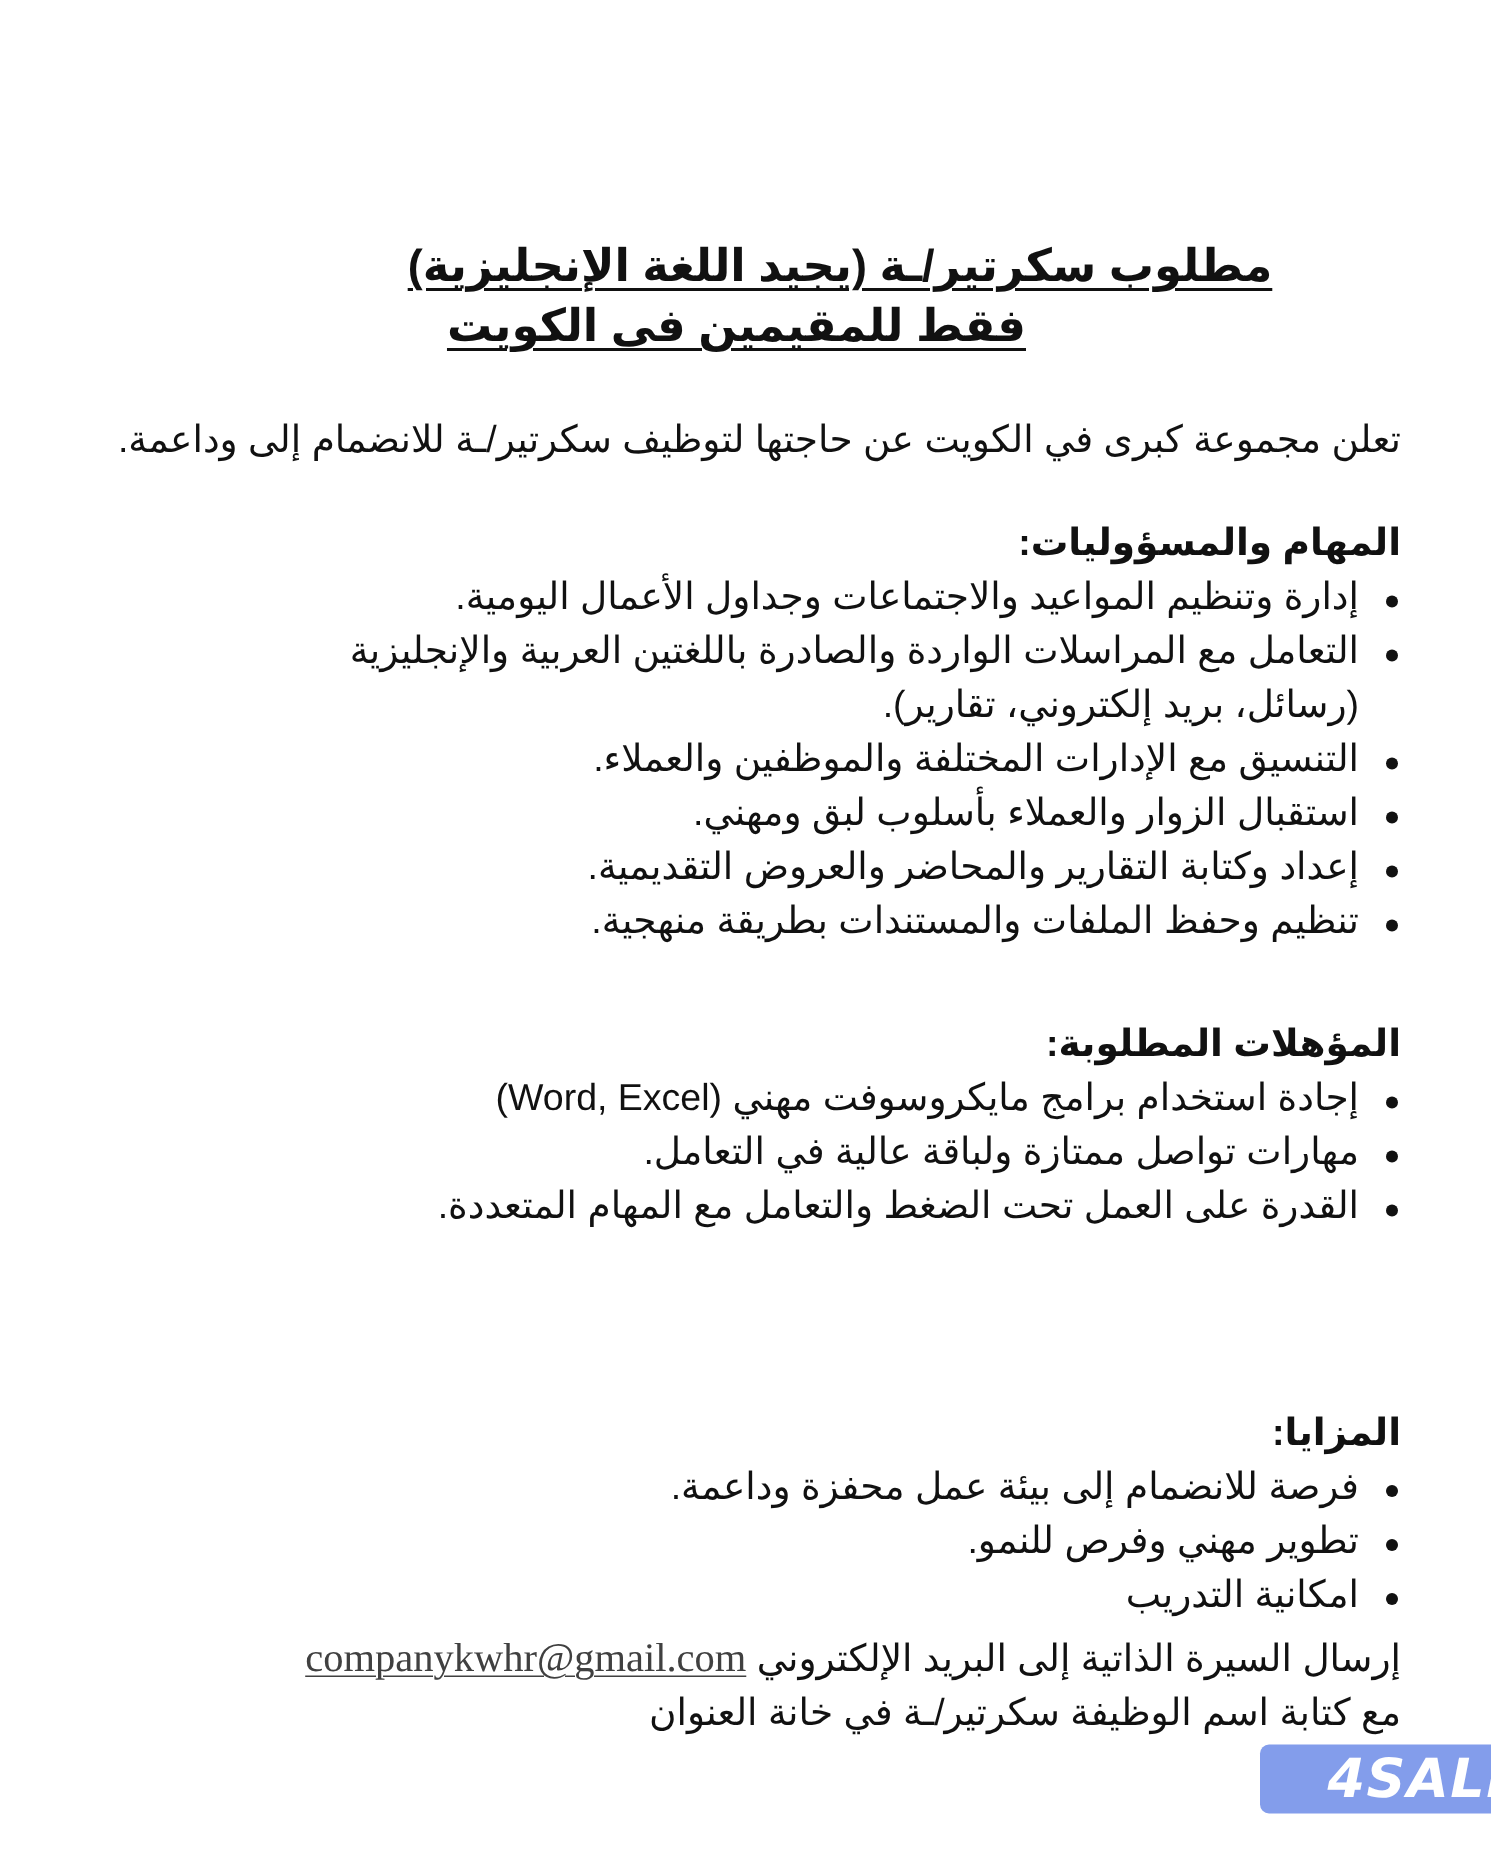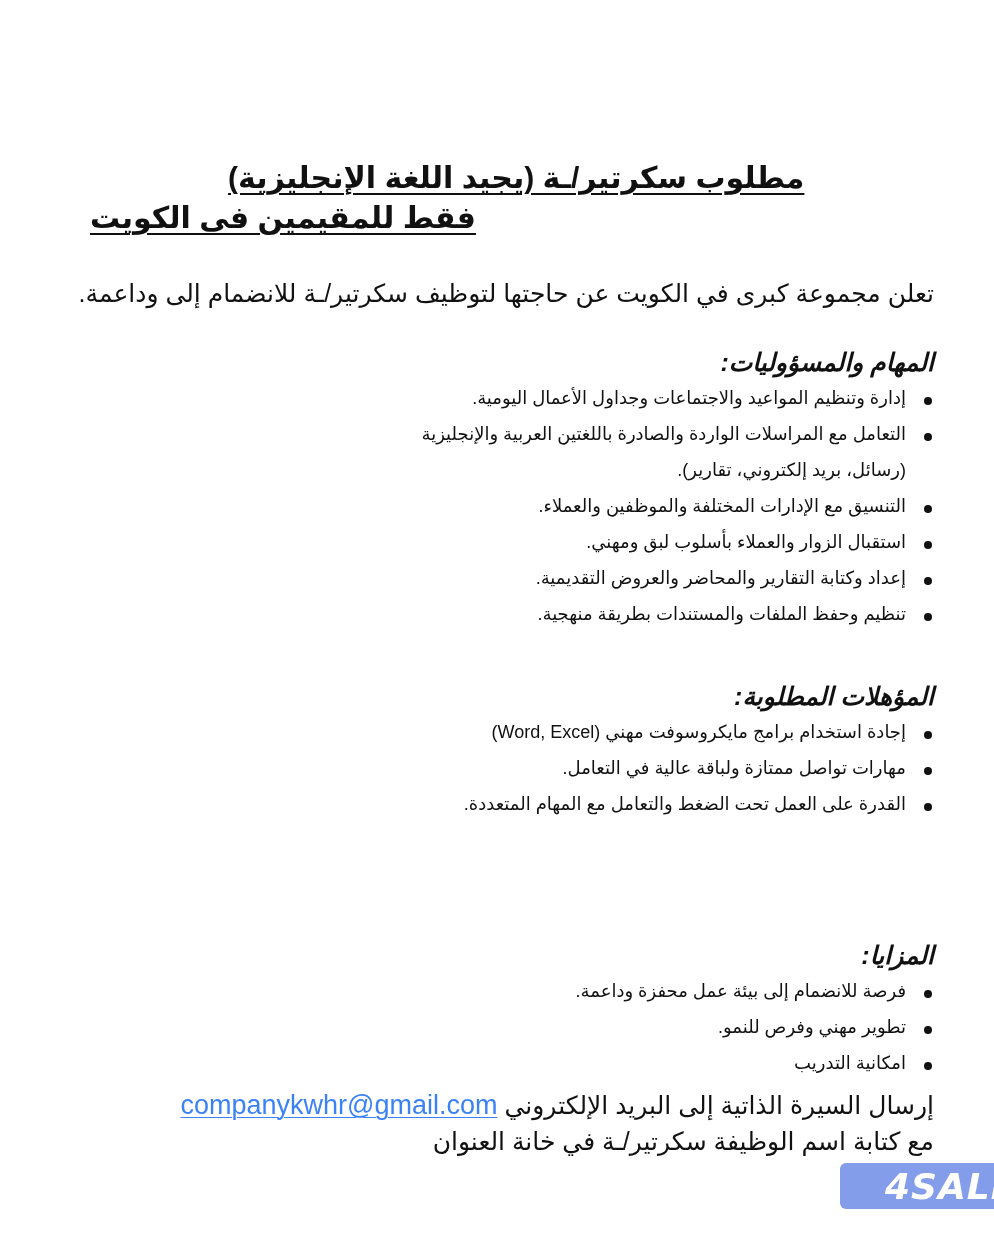--- a/index.html
+++ b/index.html
@@ -21,21 +21,21 @@
       top: 0;
       width: 994px;
       height: 1233px;
       direction: rtl;
     }
     .title-block {
       position: absolute;
       top: 158px;
       left: 0;
       width: 892px;
-      text-align: left;
+      text-align: center;
     }
     .title-line {
       display: block;
       font-weight: bold;
       font-size: 30px;
       line-height: 40px;
       text-decoration: underline;
       text-decoration-thickness: 2px;
       text-underline-offset: 5px;
     }
@@ -55,29 +55,28 @@
       position: absolute;
       right: 60px;
       width: 880px;
       text-align: right;
     }
     .section h2 {
       margin: 0;
       font-size: 25px;
       font-weight: bold;
       line-height: 36px;
-      font-style: italic;
     }
     .section ul {
       list-style: none;
       margin: 0;
       padding: 0;
     }
     .section li {
-      font-size: 18px;
+      font-size: 25px;
       line-height: 36px;
       position: relative;
       padding-right: 28px;
     }
     .section li .bullet {
       position: absolute;
       right: 2px;
       top: 17px;
       width: 8px;
       height: 8px;
@@ -90,27 +89,28 @@
     .sec-duties { top: 344px; }
     .sec-quals { top: 678px; }
     .sec-perks { top: 937px; }
     .sec-apply { top: 1087px; }
 
     .apply-line {
       font-size: 25px;
       line-height: 36px;
     }
     .email-link {
-      color: #3b82f6;
+      color: #404040;
       text-decoration: underline;
       text-decoration-thickness: 1px;
       text-underline-offset: 3px;
       direction: ltr;
       unicode-bidi: embed;
       font-size: 27px;
+      font-family: Liberation Serif, serif;
     }
 
     .watermark {
       position: absolute;
       left: 840px;
       top: 1163px;
       width: 152px;
       height: 46px;
       background: rgba(96, 130, 230, 0.78);
       border-radius: 6px;

